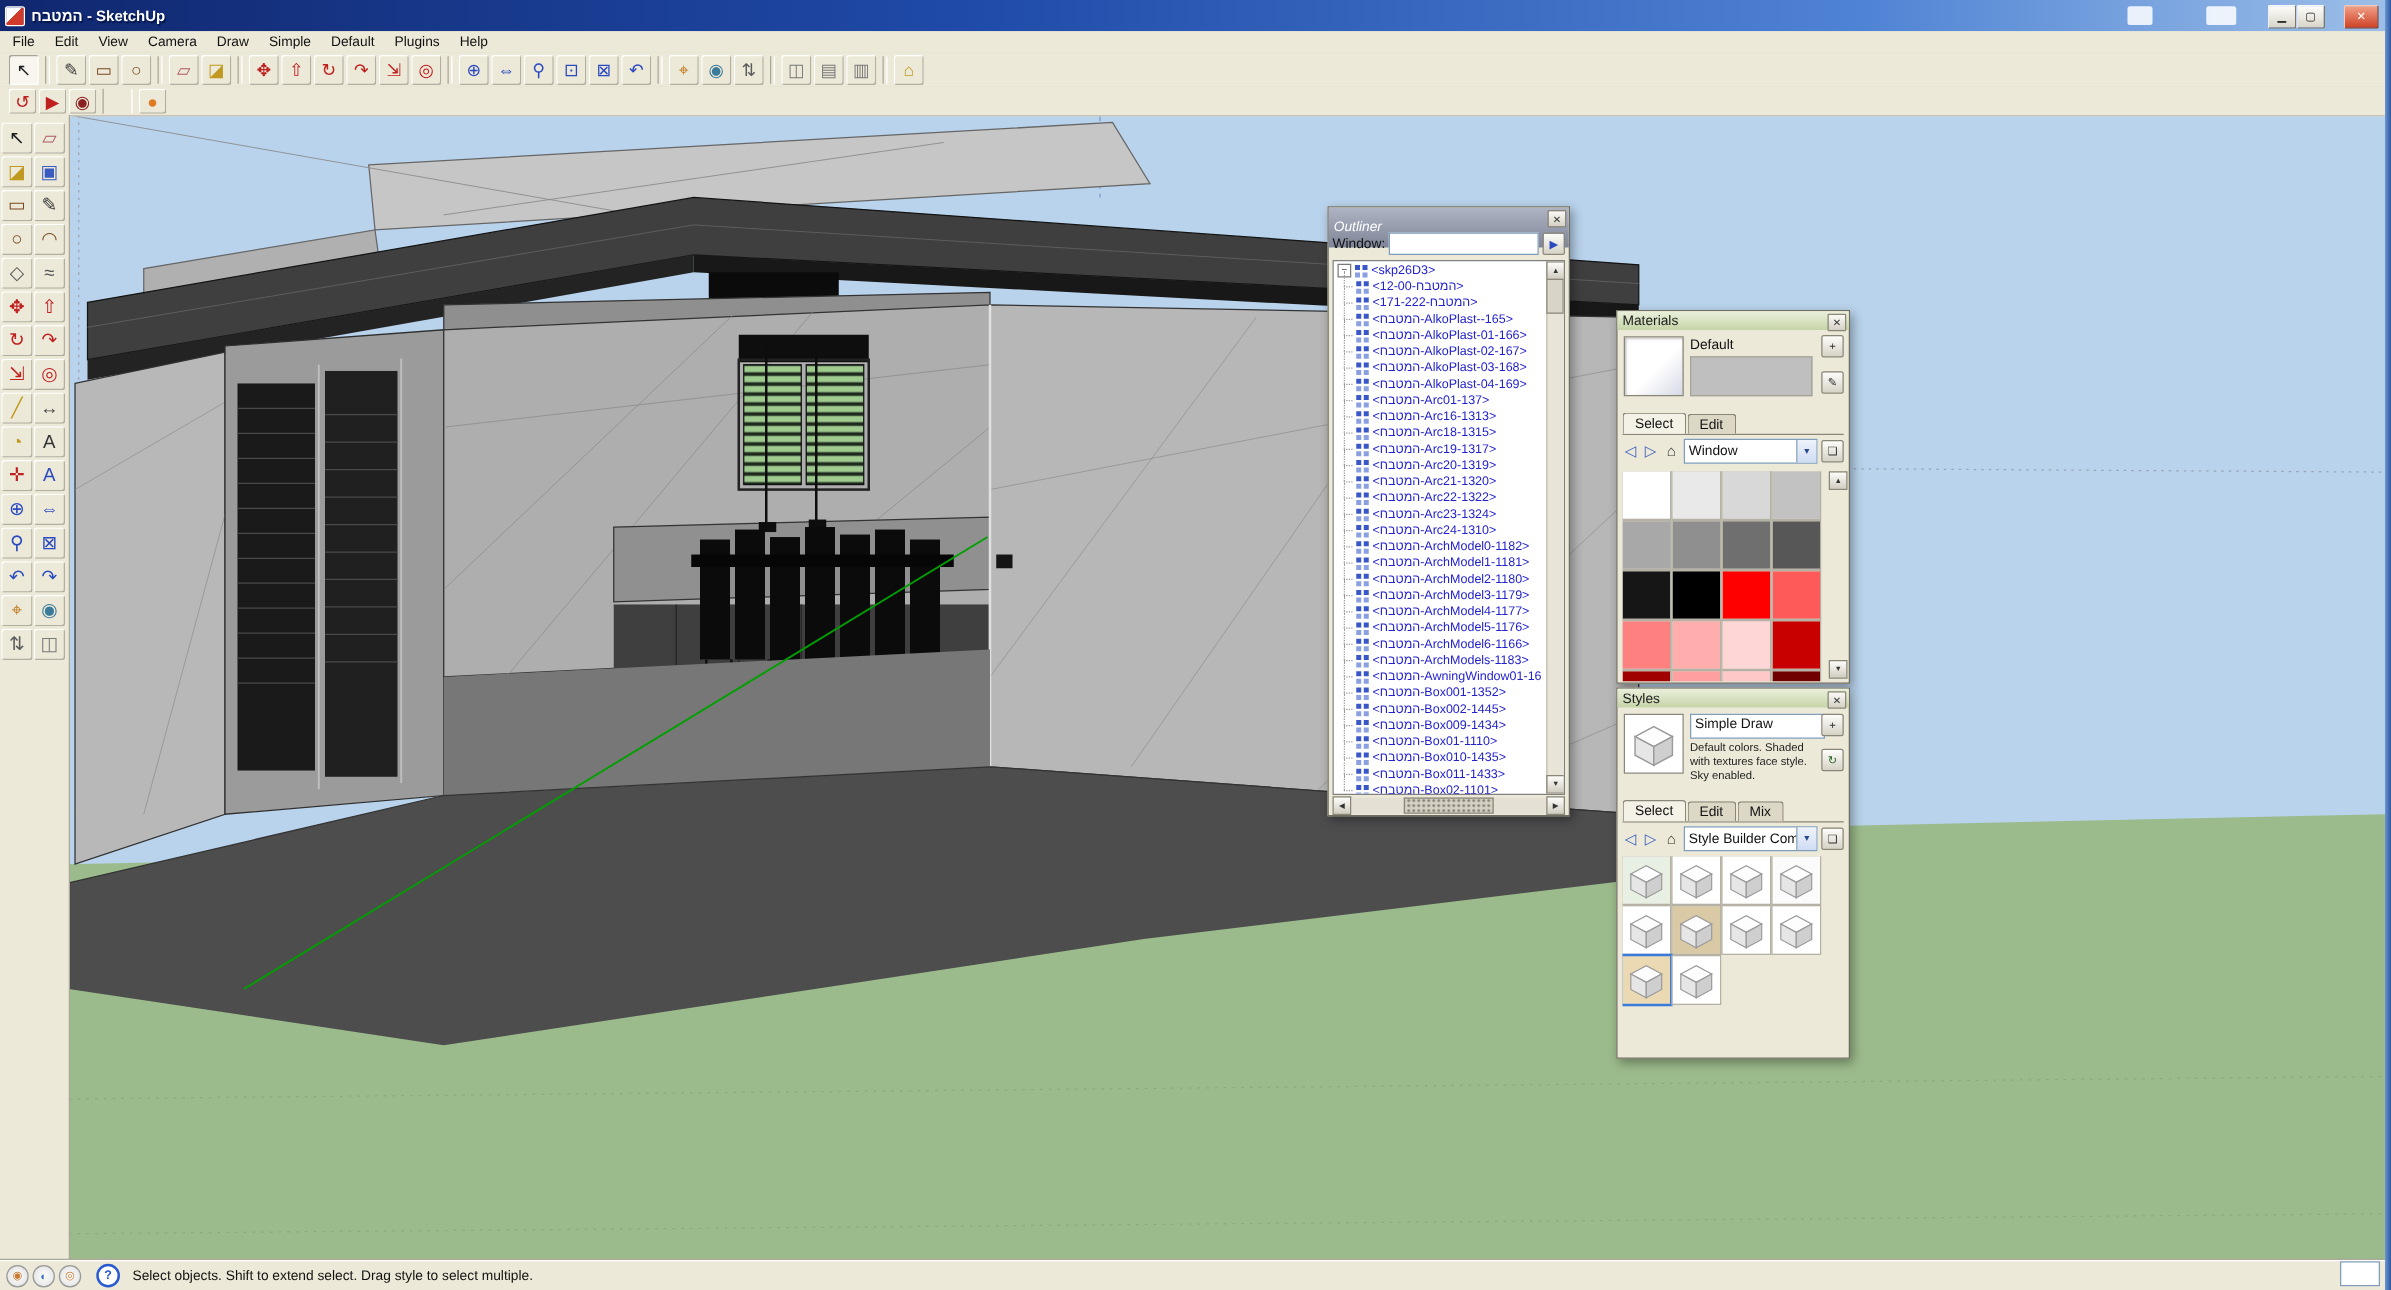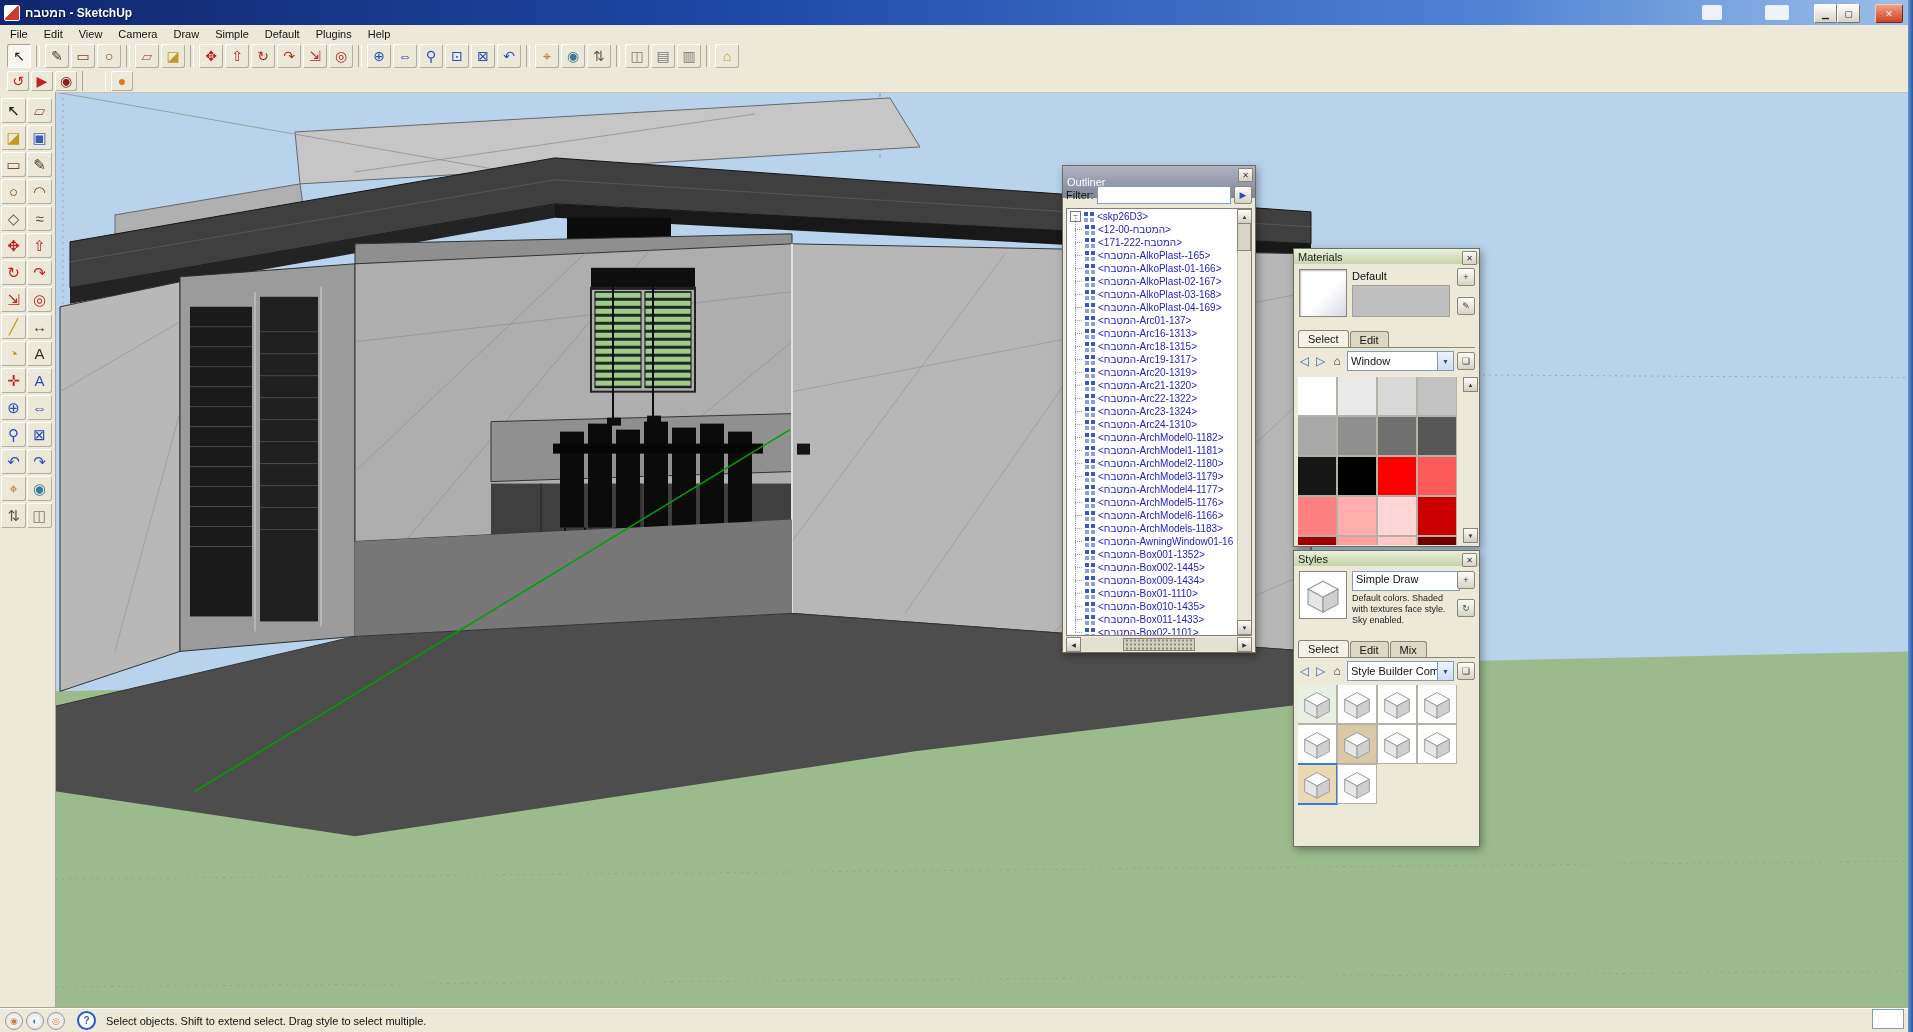--- a/index.html
+++ b/index.html
@@ -52,21 +52,21 @@
   .help-circ{width:15px;height:15px;border-radius:50%;border:2px solid #2a5ad0;color:#2a5ad0;font-weight:bold;
     display:flex;align-items:center;justify-content:center;font-size:10px;background:#fff;margin-left:8px;}
   .status-text{margin-left:6px;}
   .measure-box{position:absolute;right:14px;bottom:3px;width:26px;height:16px;border:1px solid #7f9db9;background:#fff;font-size:10px;}
   .right-border{position:absolute;right:0;top:0;width:5px;height:100%;background:linear-gradient(90deg,#6a96d0,#2a55a0);}
 
   
   .panel{position:absolute;background:#ece9d8;border:1px solid #6f6d62;box-shadow:2px 3px 8px rgba(0,0,0,.35);}
   .panel-title{height:15px;display:flex;align-items:center;padding:0 4px;font-size:11px;}
   .pt-green{background:linear-gradient(180deg,#eaf0dc,#c6d4a8);color:#1a1a1a;}
-  .pt-gray{height:32px;background:linear-gradient(180deg,#aeb4c2,#7e8598);color:#fff;}
+  .pt-gray{height:32px;background:linear-gradient(180deg,#aeb4c2,#7e8598);color:#fff;font-style:italic;}
   .wclose{position:absolute;top:2px;right:2px;width:13px;height:12px;font-size:8px;display:flex;align-items:center;justify-content:center;
     background:linear-gradient(#fbfaf6,#d4d0c4);border:1px solid #8a8678;border-radius:1px;color:#333;}
   .sqbtn{width:16px;height:16px;display:flex;align-items:center;justify-content:center;font-size:9px;
     background:linear-gradient(#fdfdfa,#d6d2c6);border:1px solid #8a8678;border-radius:2px;color:#333;}
   .scrbtn{width:13px;height:13px;font-size:6px;display:flex;align-items:center;justify-content:center;
     background:linear-gradient(#fdfdfa,#d0ccc0);border:1px solid #8a8678;color:#333;}
   .tabsrow{position:absolute;left:4px;right:4px;height:18px;display:flex;align-items:flex-end;border-bottom:1px solid #8a8678;}
   .tab{padding:2px 9px 1px;background:#ddd8c6;border:1px solid #8a8678;border-bottom:none;border-radius:3px 3px 0 0;margin-right:1px;}
   .tab.active{background:#f4f1e6;padding-bottom:2px;}
   .navrow{position:absolute;left:4px;right:4px;height:20px;display:flex;align-items:center;gap:3px;}
@@ -588,21 +588,21 @@
         <span class="g" style="color: rgb(122, 122, 122);">◫</span>
       </div>
     </div>
 
   <div class="panel" id="outliner">
     <div class="panel-title pt-gray">
       <span>Outliner</span>
       <span class="wclose">✕</span>
     </div>
     <div class="o-filter">
-      <span>Filter:</span>
+      <span>Window:</span>
       <input value="" style="">
       <span class="sqbtn">▶</span>
     </div>
     <div class="o-tree">
       <div class="o-rows">
         <div class="trow root">
           <span class="collapse-box">−</span>
           <span class="comp-ico"></span>
           <span class="tlabel">&lt;skp26D3&gt;</span>
         </div>

